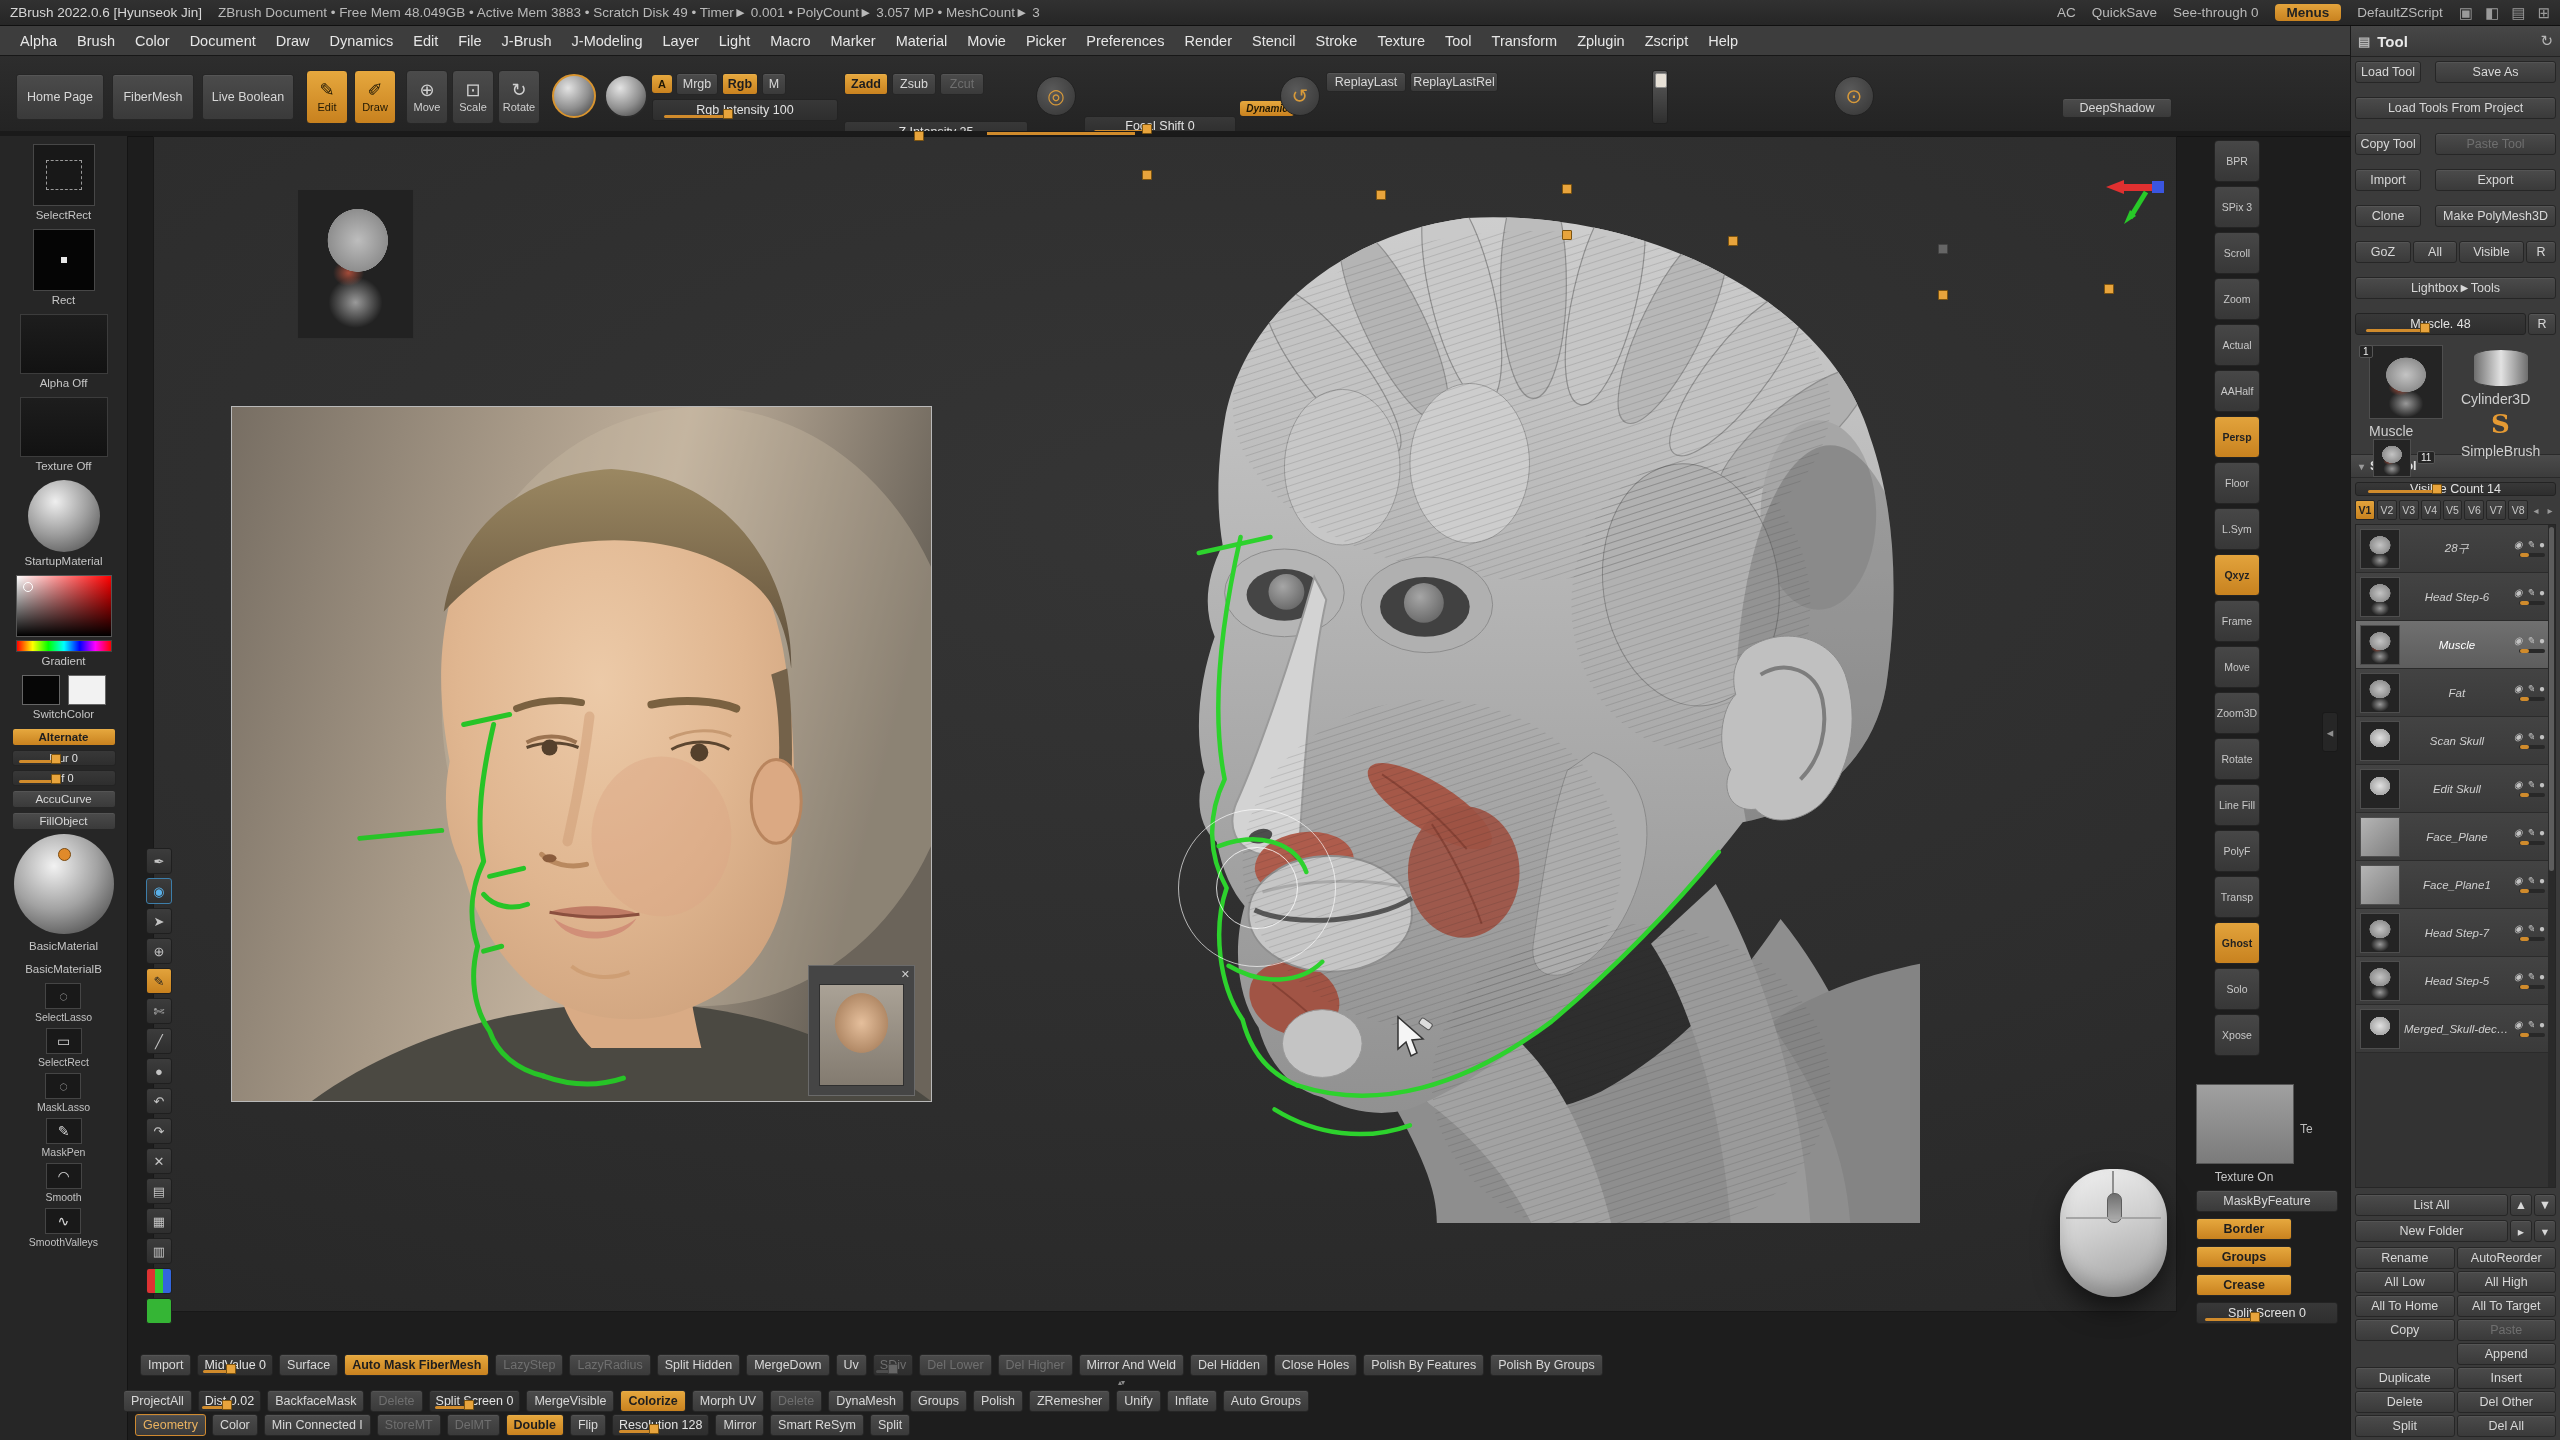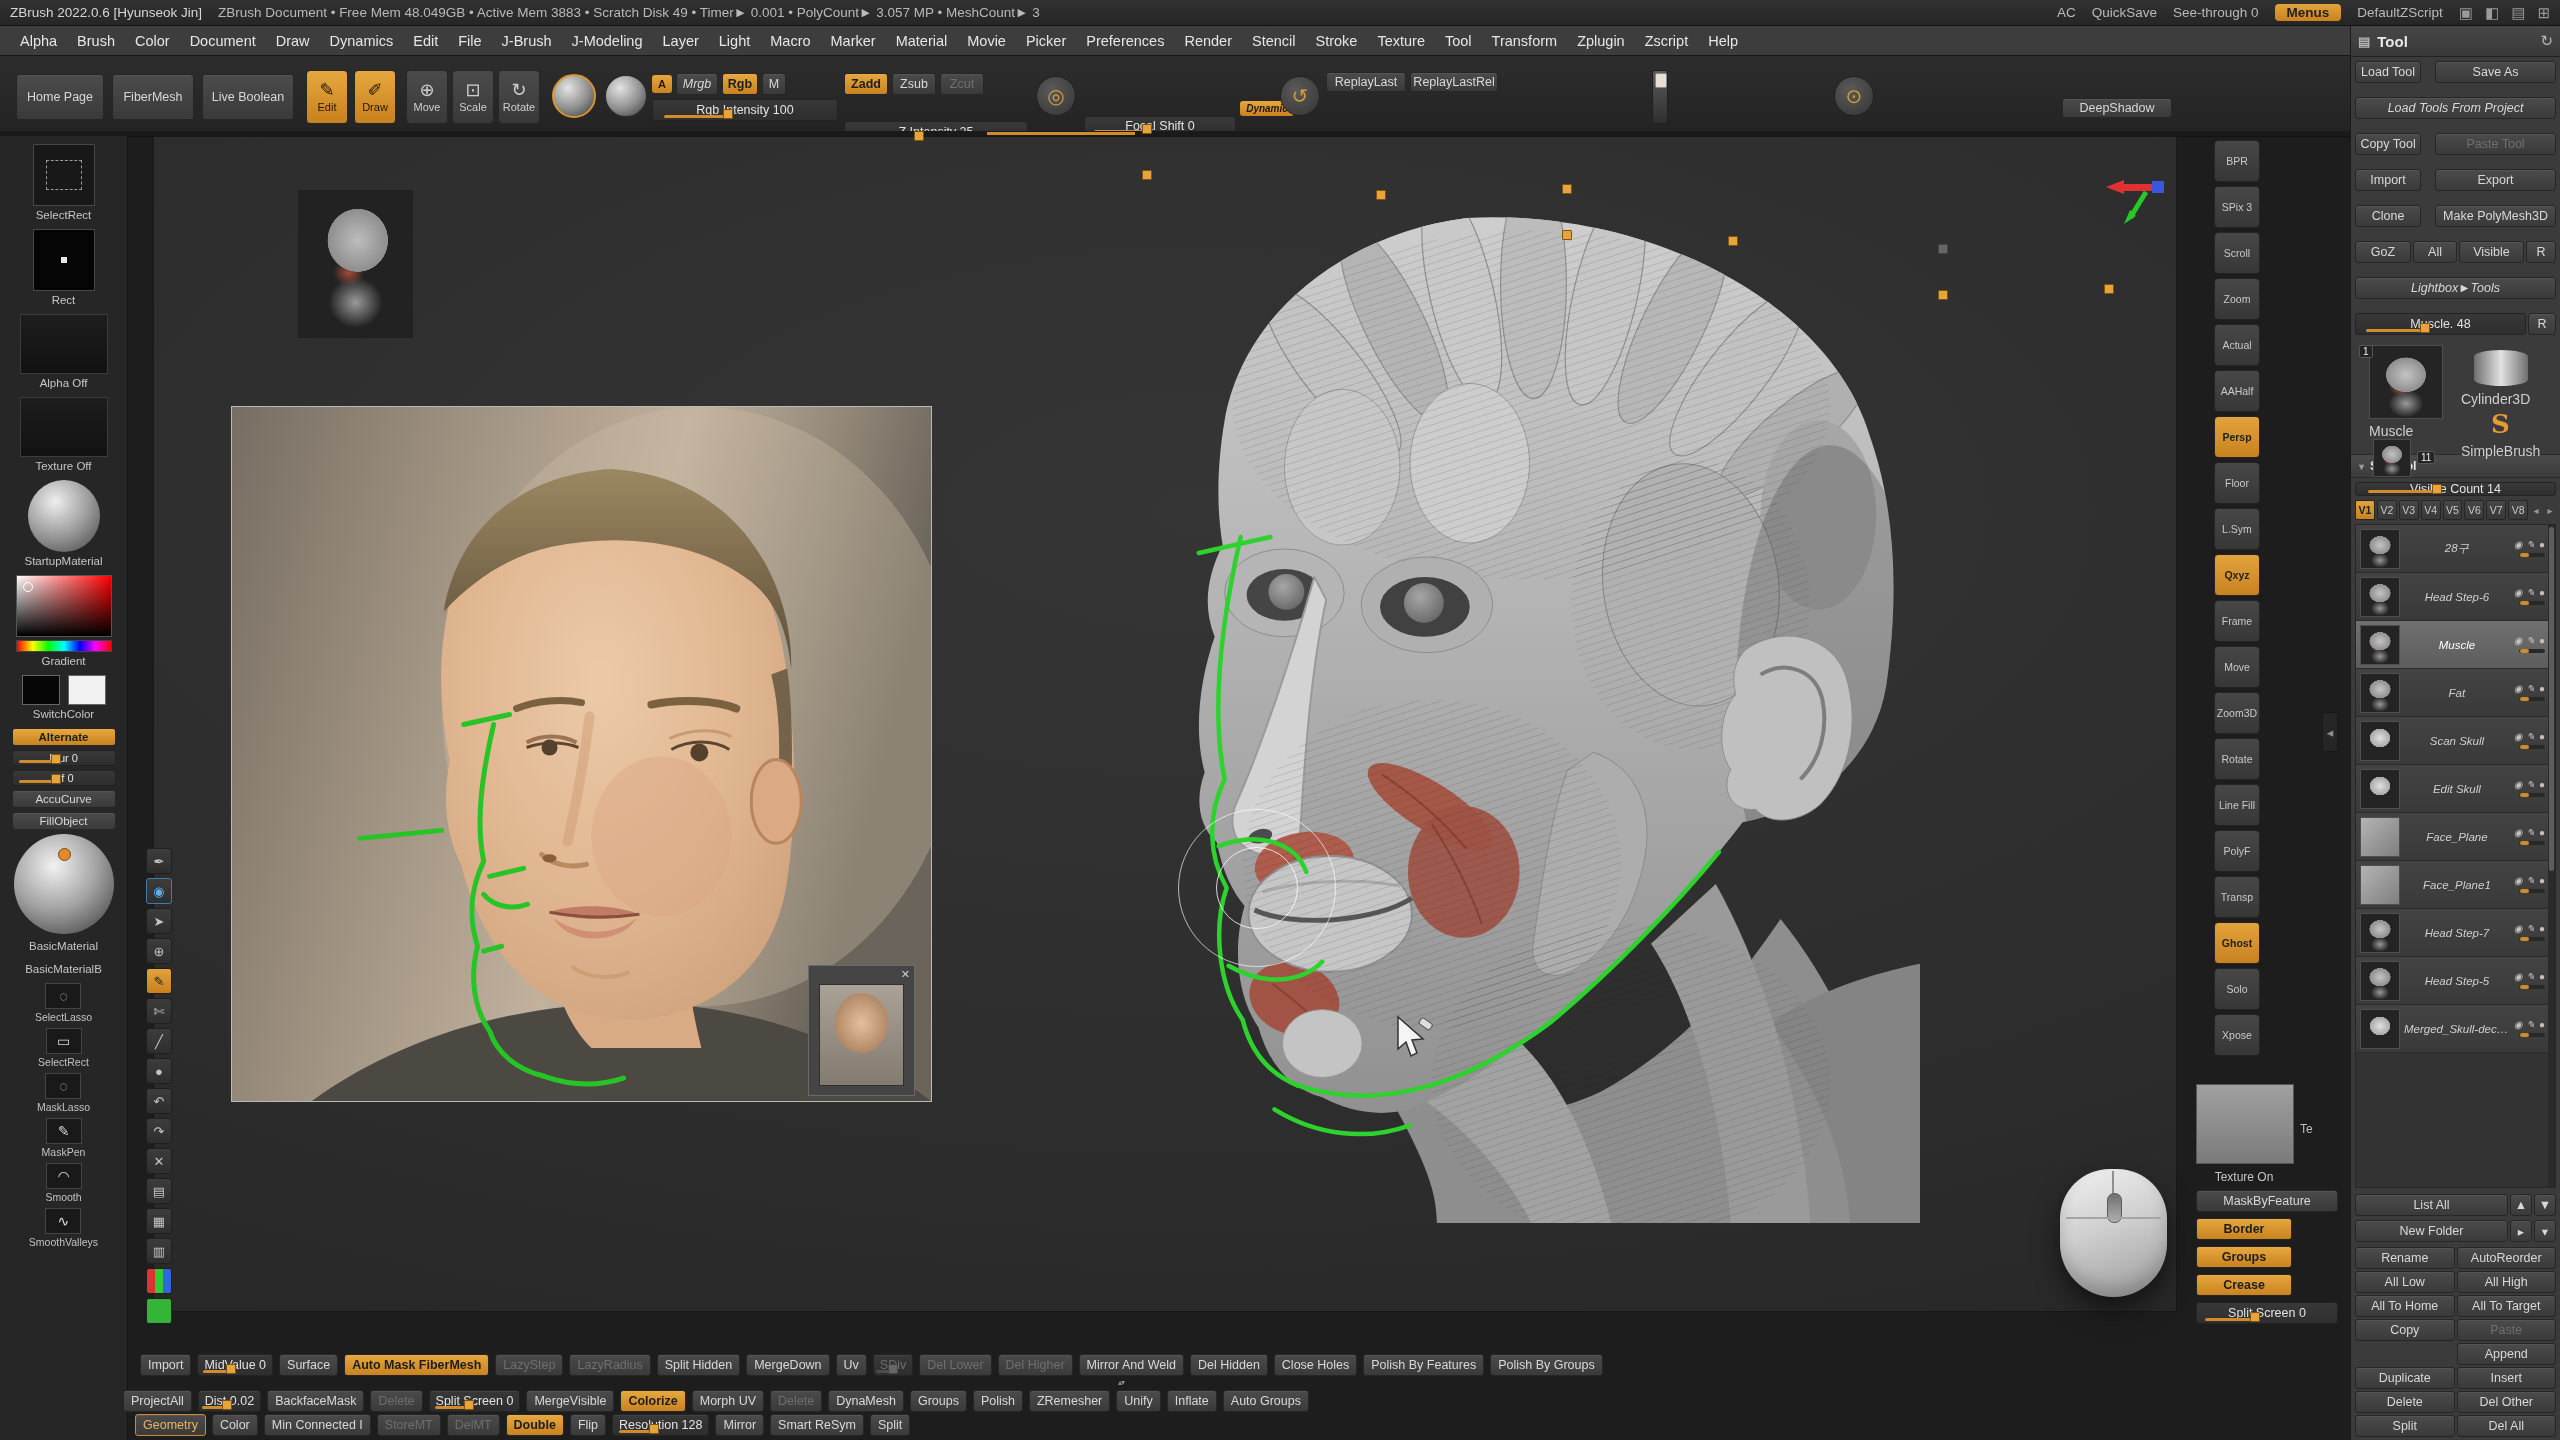--- a/index.html
+++ b/index.html
@@ -166,21 +166,21 @@
 
   
   .tool-panel{position:absolute;left:2350px;top:26px;width:210px;height:1414px;background:#3b3b3b;
     border-left:1px solid #191919;box-sizing:border-box;display:flex;flex-direction:column;
     font-size:12.5px;}
   .tp-header{height:30px;min-height:30px;display:flex;align-items:center;gap:7px;padding:0 7px;
     background:linear-gradient(#474747,#393939);border-bottom:1px solid #232323;
     font-size:15px;font-weight:bold;color:#e8e8e8;}
   .tp-header .grow{flex:1;}
   .tp-rows{display:grid;grid-template-columns:1fr;gap:14px;padding:4px;}
-  .span2{grid-column:span 2;font-style:italic;}
+  .span2{grid-column:span 2;}
   .row4{grid-column:span 2;display:grid;grid-template-columns:56px 44px 1fr 30px;gap:2px;}
   .rowSlider{grid-column:span 2;display:grid;grid-template-columns:1fr 28px;gap:2px;}
   .tp-thumbs{position:relative;height:172px;margin:2px 4px;}
   .tp-thumbs>*{position:absolute;box-sizing:border-box;}
   .thumb-head{background:
     radial-gradient(44% 38% at 50% 40%,#c4c4c4,#8f8f8f 62%,rgba(0,0,0,0) 64%),
     radial-gradient(30% 24% at 50% 80%,#999,rgba(0,0,0,0) 80%),#242424;
     border:1px solid #4e4e4e;}
   .thumb-head-red{background:
     radial-gradient(44% 38% at 50% 40%,#c4c4c4,#8f8f8f 62%,rgba(0,0,0,0) 64%),
@@ -312,21 +312,21 @@
     </div>
     <div class="icon-btn" style="left:498px;top:14px;">
       <span class="ig">↻</span>
       <span>Rotate</span>
     </div>
 
     <div class="shelf-sphere ring" style="left:552px;top:18px;"></div>
     <div class="shelf-sphere" style="left:604px;top:18px;"></div>
 
     <div class="badge" style="left:652px;top:19px;width:20px;height:18px;position:absolute;">A</div>
-    <div class="btn" style="left:676px;top:17px;width:42px;font-style:italic;">Mrgb</div>
+    <div class="btn" style="left:676px;top:17px;width:42px;">Mrgb</div>
     <div class="btn on" style="left:722px;top:17px;width:36px;">Rgb</div>
     <div class="btn" style="left:762px;top:17px;width:24px;">M</div>
     <div class="slider" style="left:652px;top:43px;width:186px;">Rgb Intensity 100</div>
 
     <div class="btn on" style="left:844px;top:17px;width:44px;">Zadd</div>
     <div class="btn" style="left:892px;top:17px;width:44px;">Zsub</div>
     <div class="btn disabled" style="left:940px;top:17px;width:44px;">Zcut</div>
     <div class="slider" style="left:844px;top:43px;width:184px;">Z Intensity 25</div>
 
     <div class="circ-icon" style="left:1036px;top:20px;">

